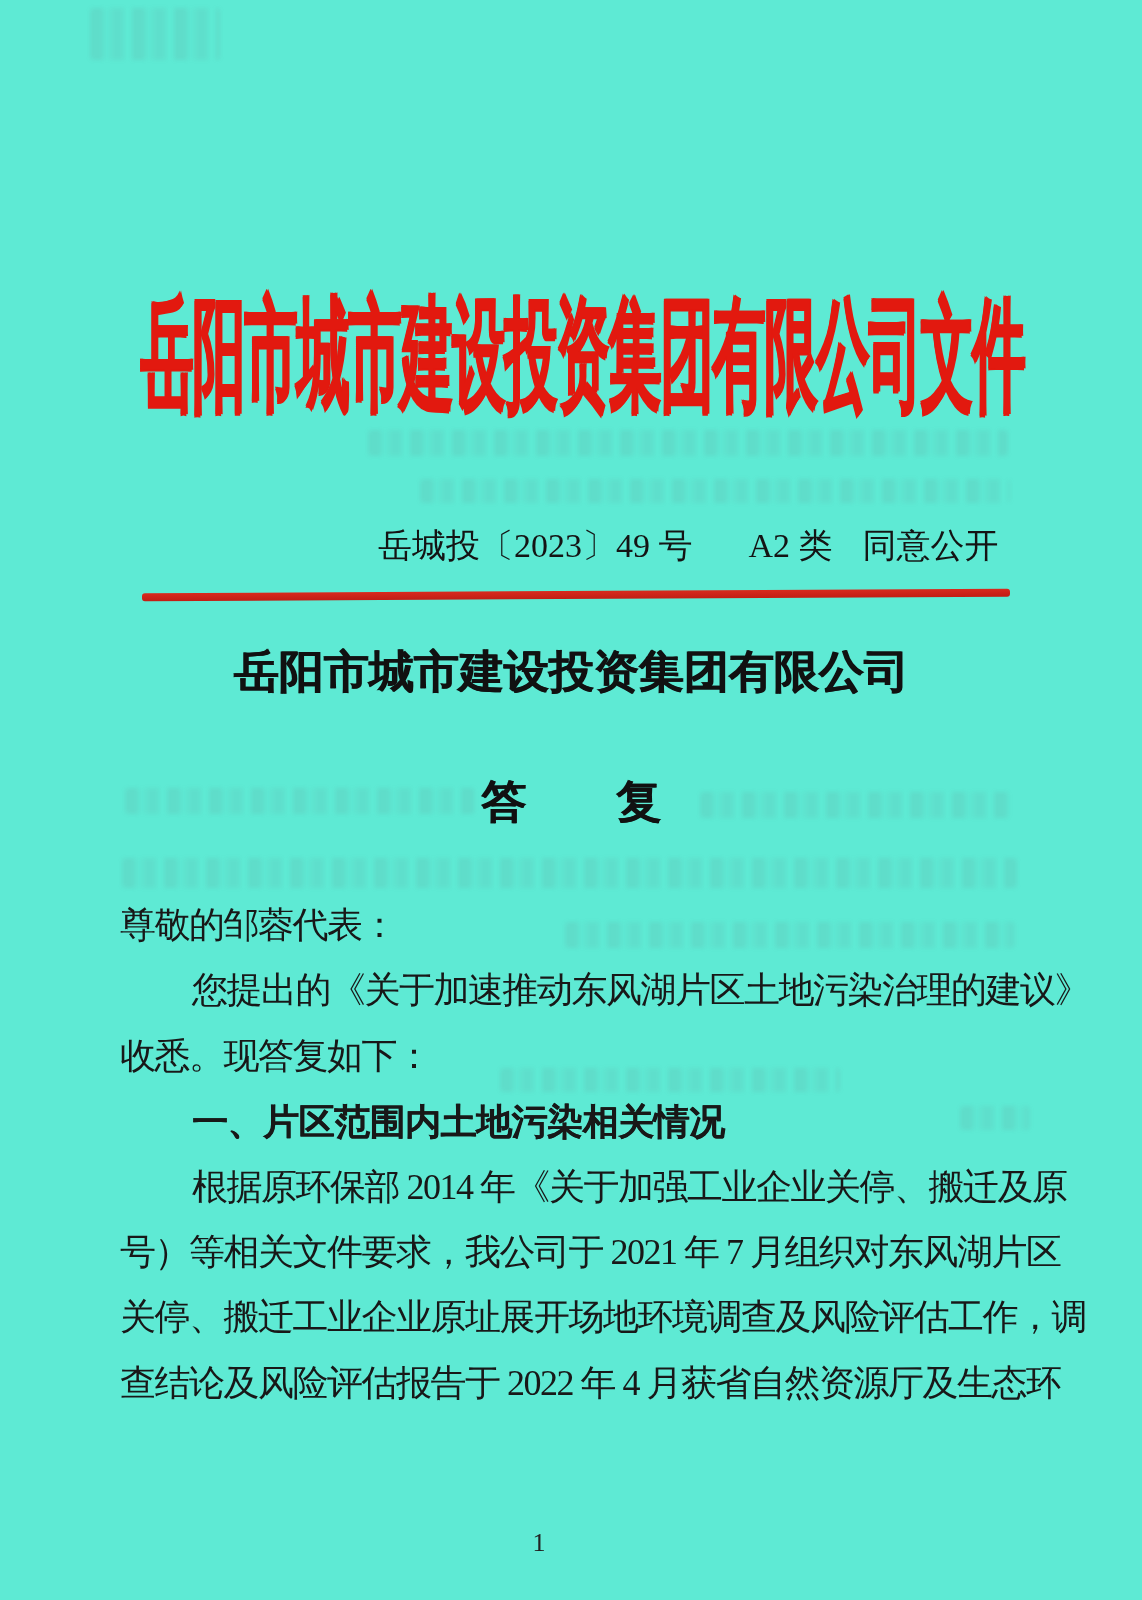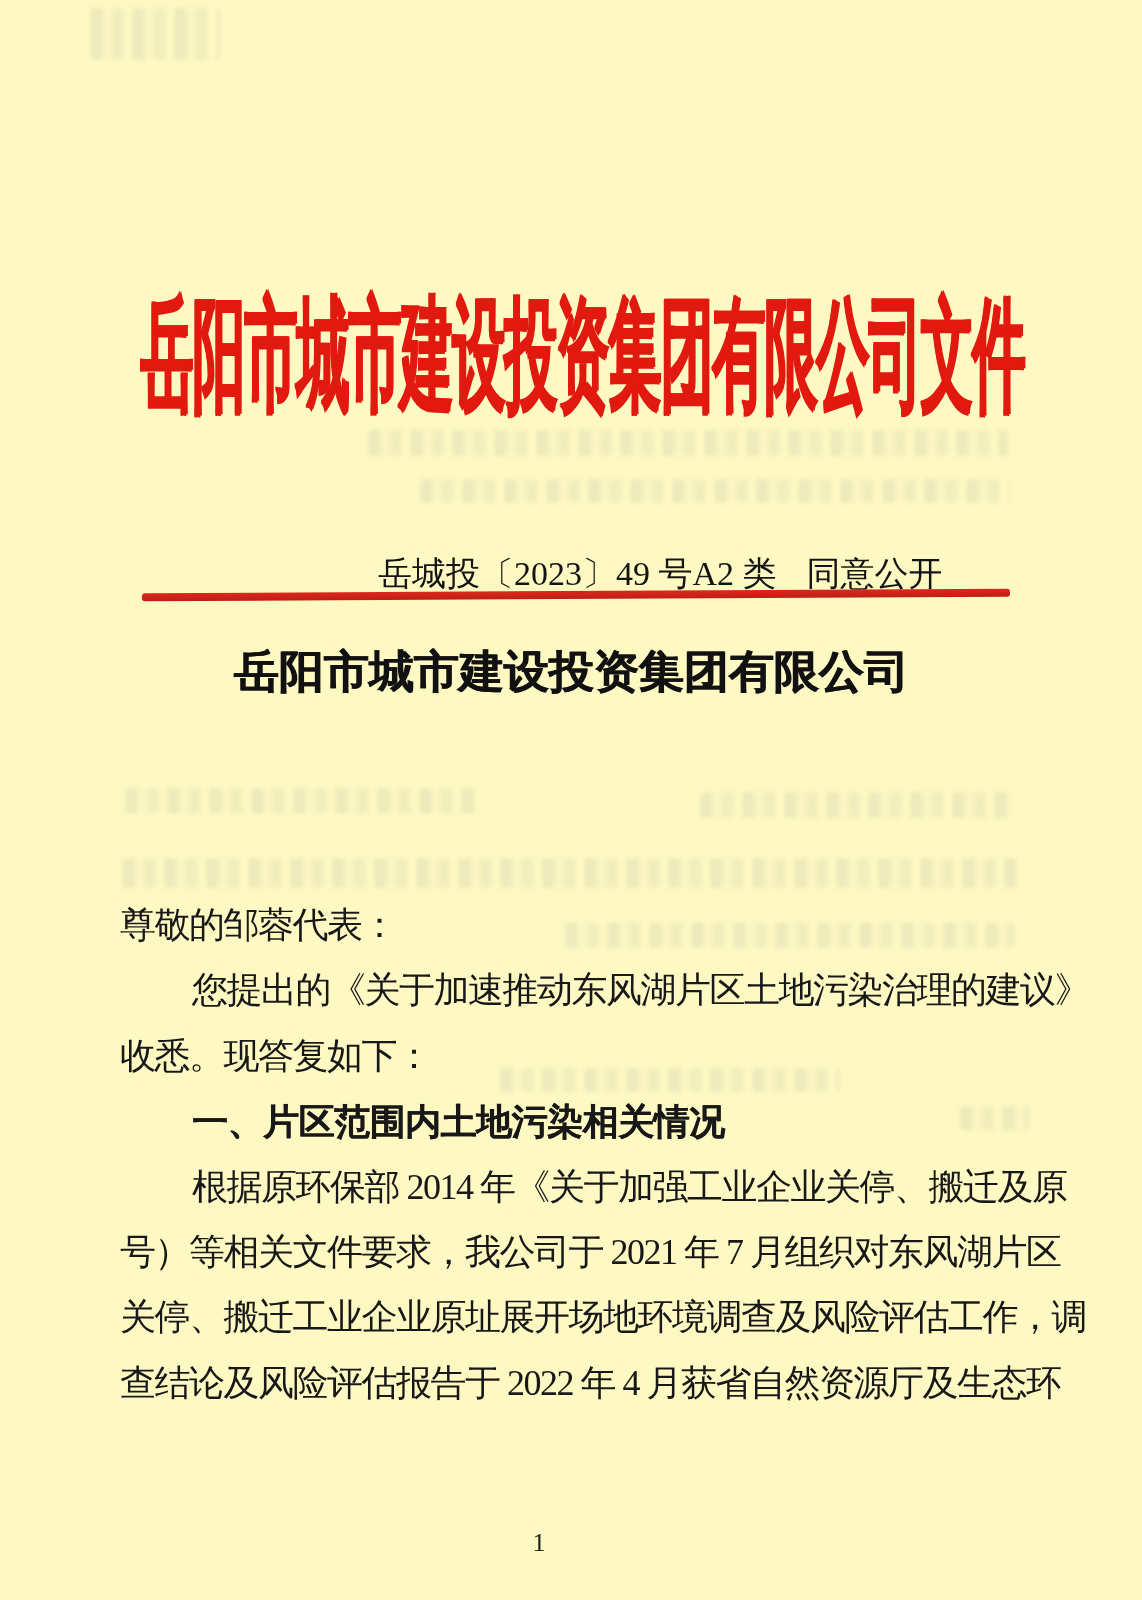--- a/index.html
+++ b/index.html
@@ -1,21 +1,21 @@
 <!DOCTYPE html>
 <html lang="zh"><head>
 <meta charset="utf-8">
 <style>
   * { margin:0; padding:0; box-sizing:border-box; }
   html,body { background:#e9e9e9; }
   .page {
     position:relative;
     width:1142px; height:1600px;
     margin:0 auto;
-    background:#fef9c3;
+    background:#5eead4;
     overflow:hidden;
     font-family:"Liberation Serif","DejaVu Serif",serif;
     color:#1e1e1e;
   }
 
   
   .smudge {
     position:absolute;
     background:repeating-linear-gradient(90deg,
       rgba(110,110,120,0.10) 0 13px, rgba(110,110,120,0.02) 13px 21px,
@@ -30,26 +30,26 @@
     position:absolute; top:294px; left:140px; width:882px;
     font-size:53px; font-weight:bold; line-height:1;
     letter-spacing:-1px; white-space:nowrap; text-align:center;
     color:#e2190f;
     text-shadow:1.6px 0 0 #e2190f, 0 0.8px 0 #e2190f;
     transform:scaleY(2.35); transform-origin:50% 0;
   }
 
   
   .docline {
-    position:absolute; top:552px; left:378px;
+    position:absolute; top:524px; left:378px;
     font-size:34px; line-height:1.3; white-space:nowrap;
     display:flex; align-items:baseline;
     color:#141414;
   }
-  .docline .gap-class { }
+  .docline .gap-class { margin-left:56px; }
   .docline .gap-pub   { margin-left:30px; }
 
   
   .redline {
     position:absolute; top:591px; left:142px; width:868px; height:8px;
     background:linear-gradient(180deg,#d82a1e,#c21d14);
     border-radius:3px;
     transform:rotate(-0.30deg);
   }
 
@@ -106,20 +106,21 @@
 
   <div class="docline">
     <span>岳城投〔2023〕49 号</span>
     <span class="gap-class">A2 类</span>
     <span class="gap-pub">同意公开</span>
   </div>
 
   <div class="redline"></div>
 
   <div class="title t1">岳阳市城市建设投资集团有限公司</div>
+  <div class="title t3">答　　复</div>
 
   <div class="body">
     <div class="bline">尊敬的邹蓉代表：</div>
     <div class="bline indent">您提出的《关于加速推动东风湖片区土地污染治理的建议》</div>
     <div class="bline">收悉。现答复如下：</div>
     <div class="bline indent heading">一、片区范围内土地污染相关情况</div>
     <div class="bline indent">根据原环保部 2014 年《关于加强工业企业关停、搬迁及原</div>
     <div class="bline">号）等相关文件要求，我公司于 2021 年 7 月组织对东风湖片区</div>
     <div class="bline">关停、搬迁工业企业原址展开场地环境调查及风险评估工作，调</div>
     <div class="bline">查结论及风险评估报告于 2022 年 4 月获省自然资源厅及生态环</div>

